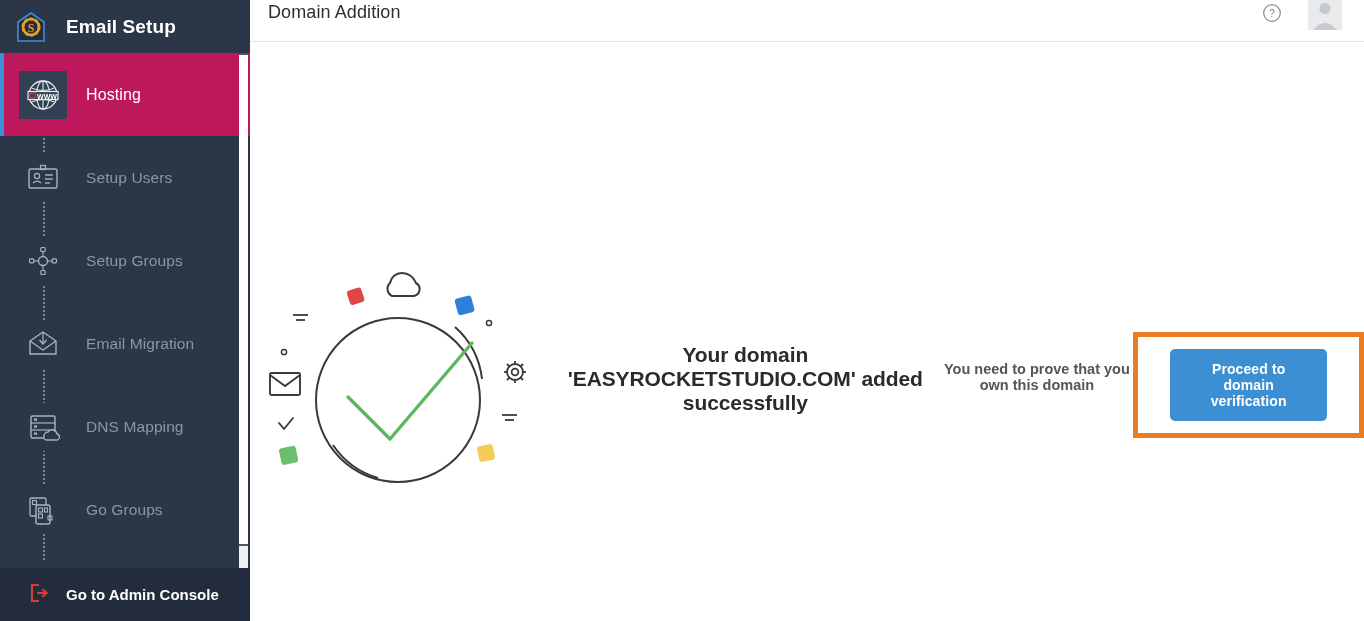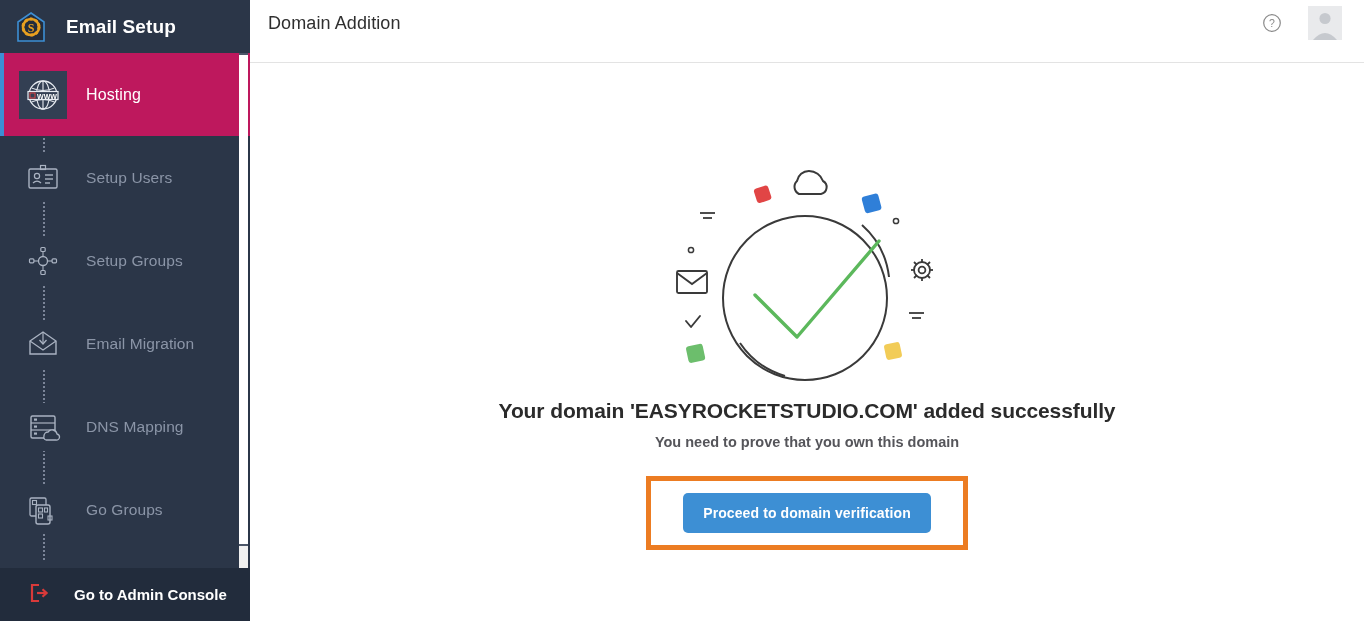--- a/index.html
+++ b/index.html
@@ -89,21 +89,21 @@
     position: absolute;
     left: 0; bottom: 0;
     width: 250px; height: 53px;
     background: #222c3c;
     display: flex; align-items: center;
     padding-left: 28px;
     z-index: 6;
   }
   #admin-console .label {
     color: #ffffff; font-size: 15px; font-weight: bold;
-    margin-left: 24px;
+    margin-left: 16px;
   }
 
   
   #sb-scroll {
     position: absolute;
     right: 2px; top: 53px;
     width: 9px; height: 515px;
     background: #f0f0f0;
     z-index: 7;
   }
@@ -116,21 +116,21 @@
   }
 
   
   #main {
     flex: 1 1 auto;
     height: 621px;
     background: #ffffff;
     position: relative;
   }
   #topbar {
-    height: 63px;
+    height: 42px;
     border-bottom: 1px solid #e3e3e3;
     display: flex; align-items: center;
     padding: 0 22px 16px 18px;
   }
   #page-title {
     font-size: 18px;
     color: #2f2f2f;
     letter-spacing: .1px;
   }
   #topbar .spacer { flex: 1 1 auto; }
@@ -141,21 +141,21 @@
     background: #e9eaec;
     overflow: hidden;
     position: relative;
     cursor: pointer;
   }
 
   
   #content {
     height: 567px;
     display: flex;
-    flex-direction: column;
+    flex-direction: row;
     align-items: center;
     padding-top: 92px;
   }
   #illus { width: 300px; height: 230px; }
   #headline {
     margin-top: 14px;
     font-size: 21px;
     font-weight: bold;
     color: #2b2b2b;
     text-align: center;

